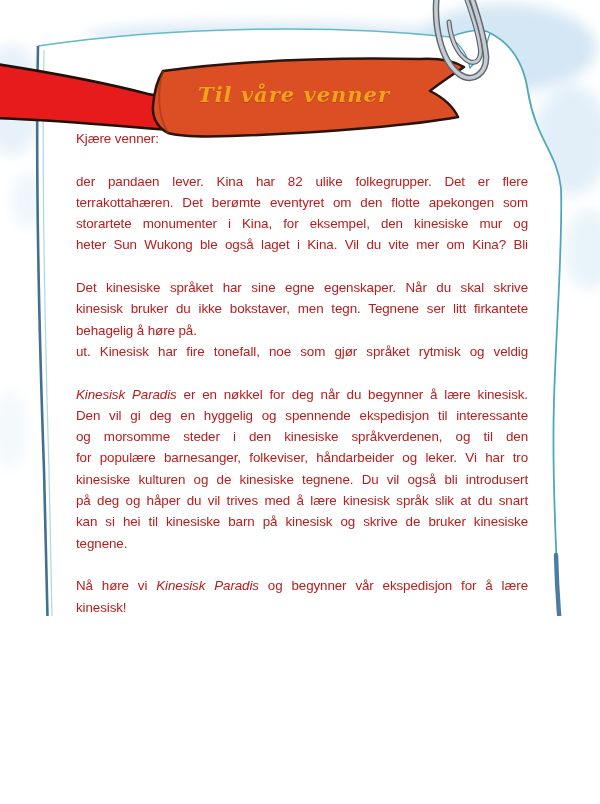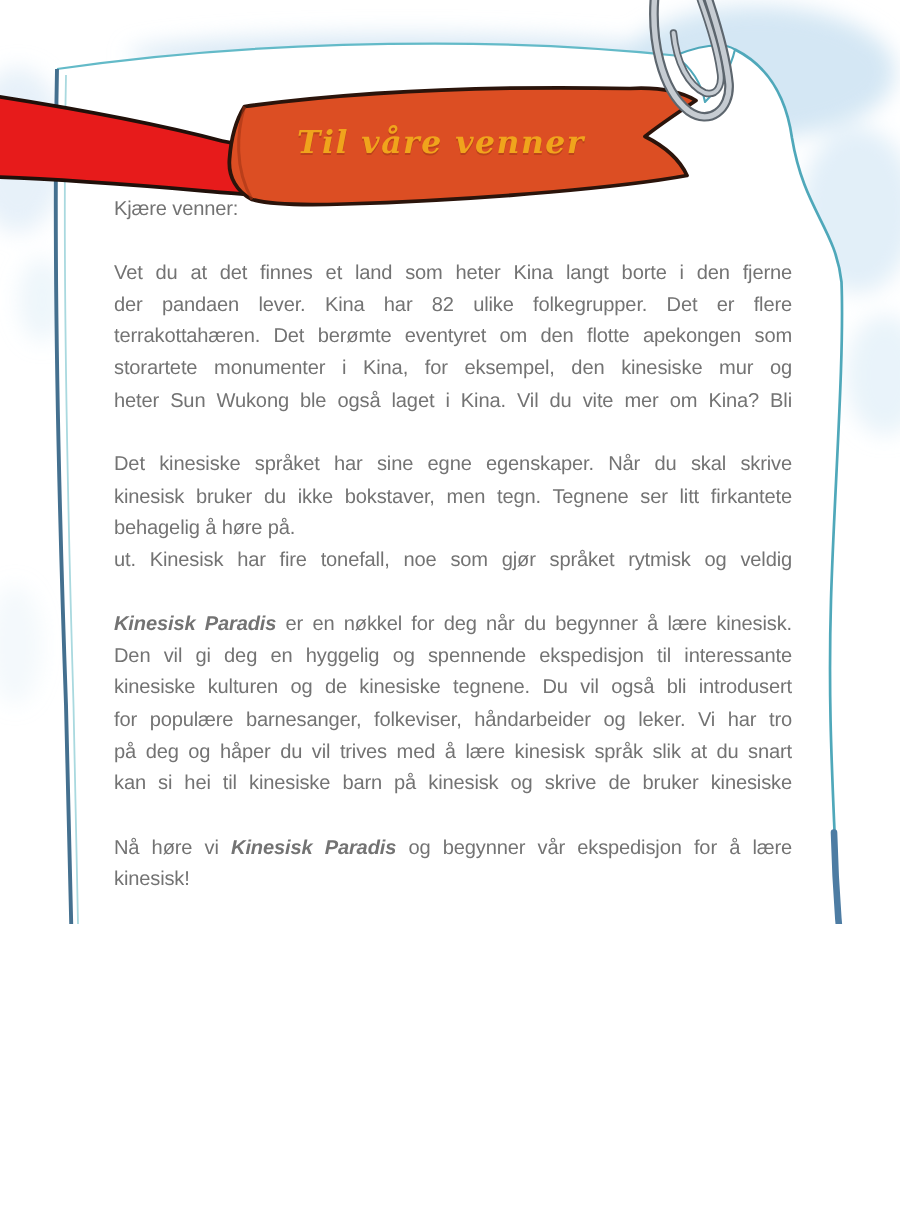--- a/index.html
+++ b/index.html
@@ -2,27 +2,27 @@
 <html><head>
 <meta charset="utf-8">
 <style>
   html,body{margin:0;padding:0;background:#fff;}
   .stage{position:relative;width:600px;height:616px;overflow:hidden;background:#fff;
          font-family:"Liberation Sans",sans-serif;}
   .stage svg{position:absolute;left:0;top:0;}
   .banner-title{position:absolute;left:168px;top:82px;width:252px;text-align:center;
     font-family:"DejaVu Serif",serif;font-style:italic;font-weight:bold;font-size:21px;
     color:#f0a41c;letter-spacing:1px;text-shadow:0 1px 0 rgba(90,30,0,.25);}
-  .letter-text{position:absolute;left:76px;top:128px;width:452px;color:#737373;
+  .letter-text{position:absolute;left:76px;top:128px;width:452px;color:#b91c1c;
     font-size:13.4px;line-height:21.3px;letter-spacing:-0.1px;}
   .greeting{white-space:nowrap;}
   .para{margin-top:21.3px;}
   .pline{text-align:justify;text-align-last:justify;}
   .pline.last{text-align-last:left;}
-  .pline em{font-style:italic;font-weight:bold;}
+  .pline em{font-style:italic;}
   .signature{position:absolute;left:424px;top:722px;color:#c2410c;font-size:18px;
     letter-spacing:.2px;white-space:nowrap;}
 </style>
 </head>
 <body>
 
 <div class="stage">
 
 <svg width="600" height="804" viewBox="0 0 600 804">
   <defs>
@@ -180,39 +180,40 @@
     </g>
   </g>
 </svg>
 
 <div class="banner-title">Til våre venner</div>
 
 <div class="letter-text">
   <div class="greeting">Kjære venner:</div>
   <div>
         <div class="para">
-          <div class="pline"><span>Vet du at det finnes et land som heter Kina langt borte i den fjerne</span></div>
           <div class="pline"><span>der pandaen lever. Kina har 82 ulike folkegrupper. Det er flere</span></div>
           <div class="pline"><span>terrakottahæren. Det berømte eventyret om den flotte apekongen som</span></div>
           <div class="pline"><span>storartete monumenter i Kina, for eksempel, den kinesiske mur og</span></div>
           <div class="pline"><span>heter Sun Wukong ble også laget i Kina. Vil du vite mer om Kina? Bli</span></div>
         </div>
         <div class="para">
           <div class="pline"><span>Det kinesiske språket har sine egne egenskaper. Når du skal skrive</span></div>
           <div class="pline"><span>kinesisk bruker du ikke bokstaver, men tegn. Tegnene ser litt firkantete</span></div>
           <div class="pline last"><span>behagelig å høre på.</span></div>
           <div class="pline"><span>ut. Kinesisk har fire tonefall, noe som gjør språket rytmisk og veldig</span></div>
         </div>
         <div class="para">
           <div class="pline"><em>Kinesisk Paradis</em><span> er en nøkkel for deg når du begynner å lære kinesisk.</span></div>
           <div class="pline"><span>Den vil gi deg en hyggelig og spennende ekspedisjon til interessante</span></div>
+          <div class="pline"><span>og morsomme steder i den kinesiske språkverdenen, og til den</span></div>
+          <div class="pline"><span>for populære barnesanger, folkeviser, håndarbeider og leker. Vi har tro</span></div>
           <div class="pline"><span>kinesiske kulturen og de kinesiske tegnene. Du vil også bli introdusert</span></div>
-          <div class="pline"><span>for populære barnesanger, folkeviser, håndarbeider og leker. Vi har tro</span></div>
           <div class="pline"><span>på deg og håper du vil trives med å lære kinesisk språk slik at du snart</span></div>
           <div class="pline"><span>kan si hei til kinesiske barn på kinesisk og skrive de bruker kinesiske</span></div>
+          <div class="pline last"><span>tegnene.</span></div>
         </div>
         <div class="para">
           <div class="pline"><span>Nå høre vi </span><em>Kinesisk Paradis</em><span> og begynner vår ekspedisjon for å lære</span></div>
           <div class="pline last"><span>kinesisk!</span></div>
         </div>
       </div>
 </div>
 
 <div class="signature">Kompliatorene</div>
 

